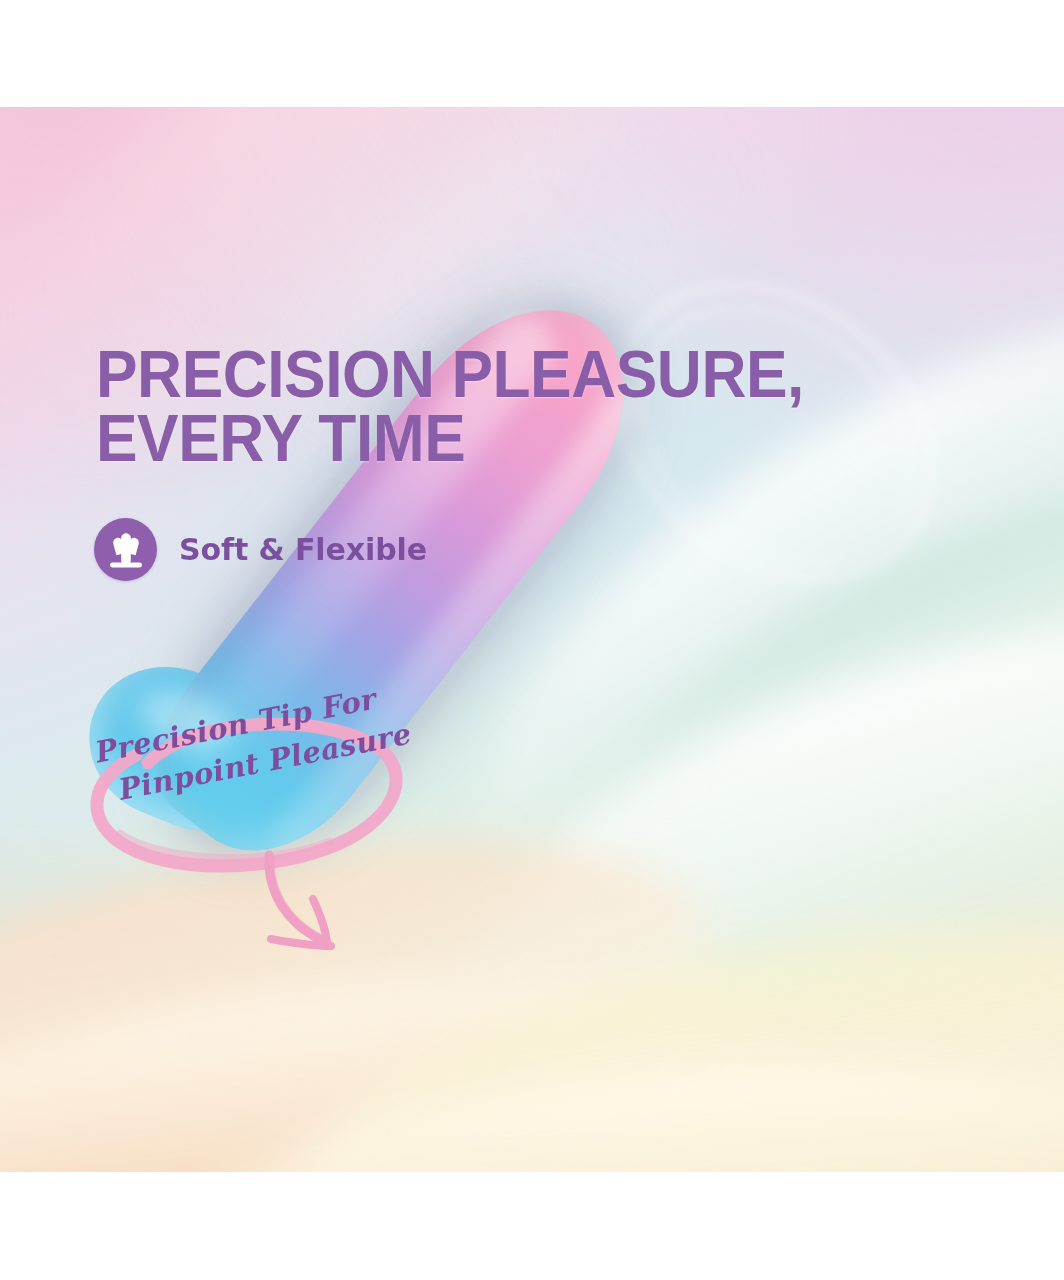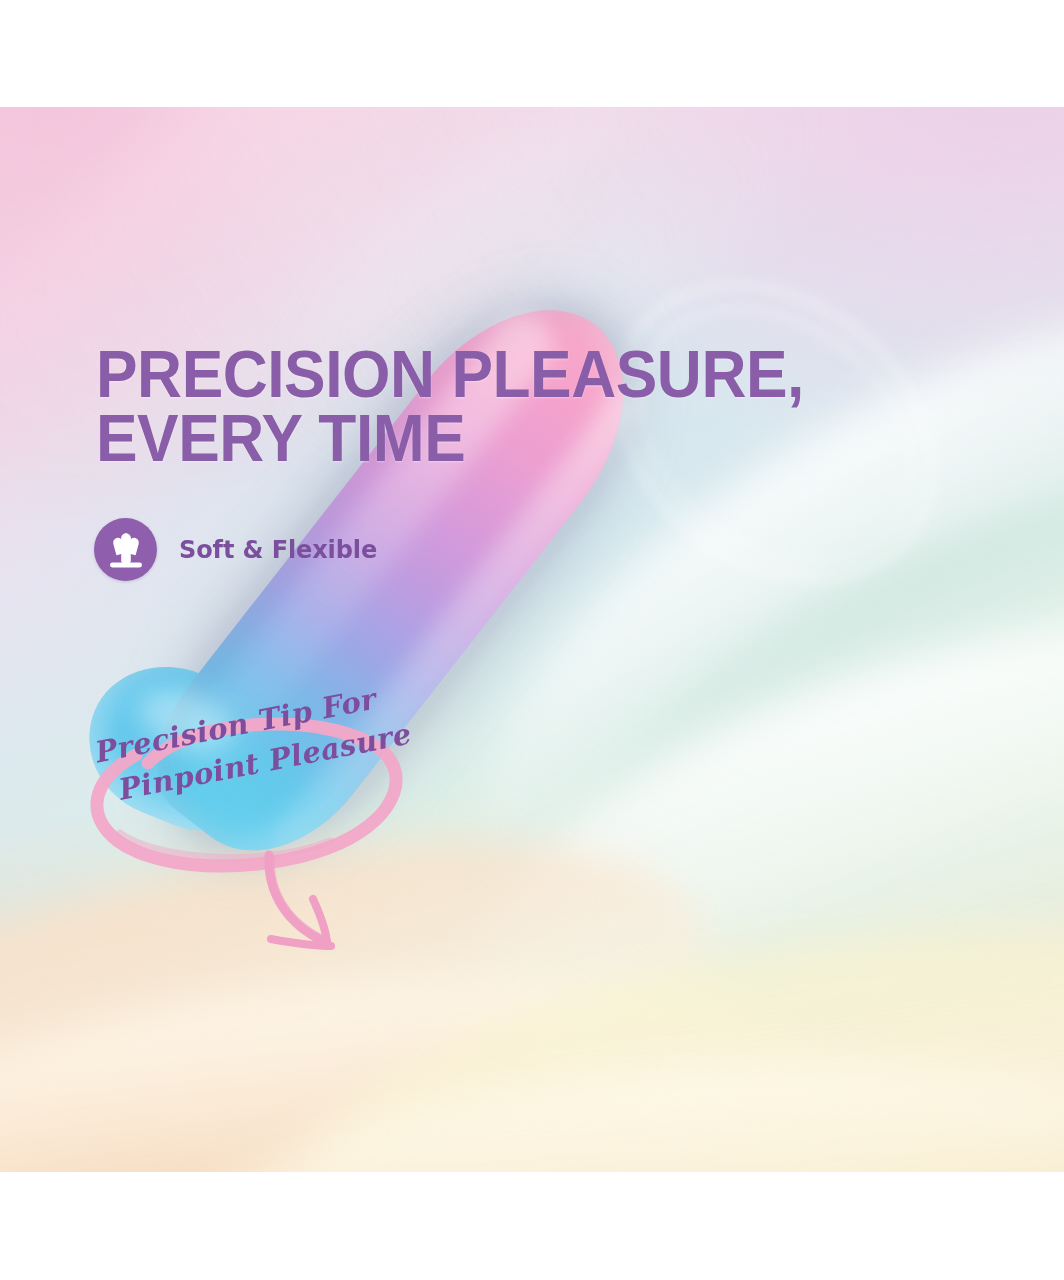--- a/index.html
+++ b/index.html
@@ -220,21 +220,21 @@
     border-radius: 50%;
     background: #8f5fae;
     display: flex;
     align-items: center;
     justify-content: center;
     box-shadow: 0 1px 3px rgba(110,70,140,0.25);
   }
   #feature-label {
     font-family: "DejaVu Sans", sans-serif;
     font-weight: 700;
-    font-size: 24px;
+    font-size: 30px;
     letter-spacing: -0.1px;
     color: #7b4f9e;
     white-space: nowrap;
   }
 
   
   #callout {
     position: absolute;
     left: 78px;
     top: 592px;

